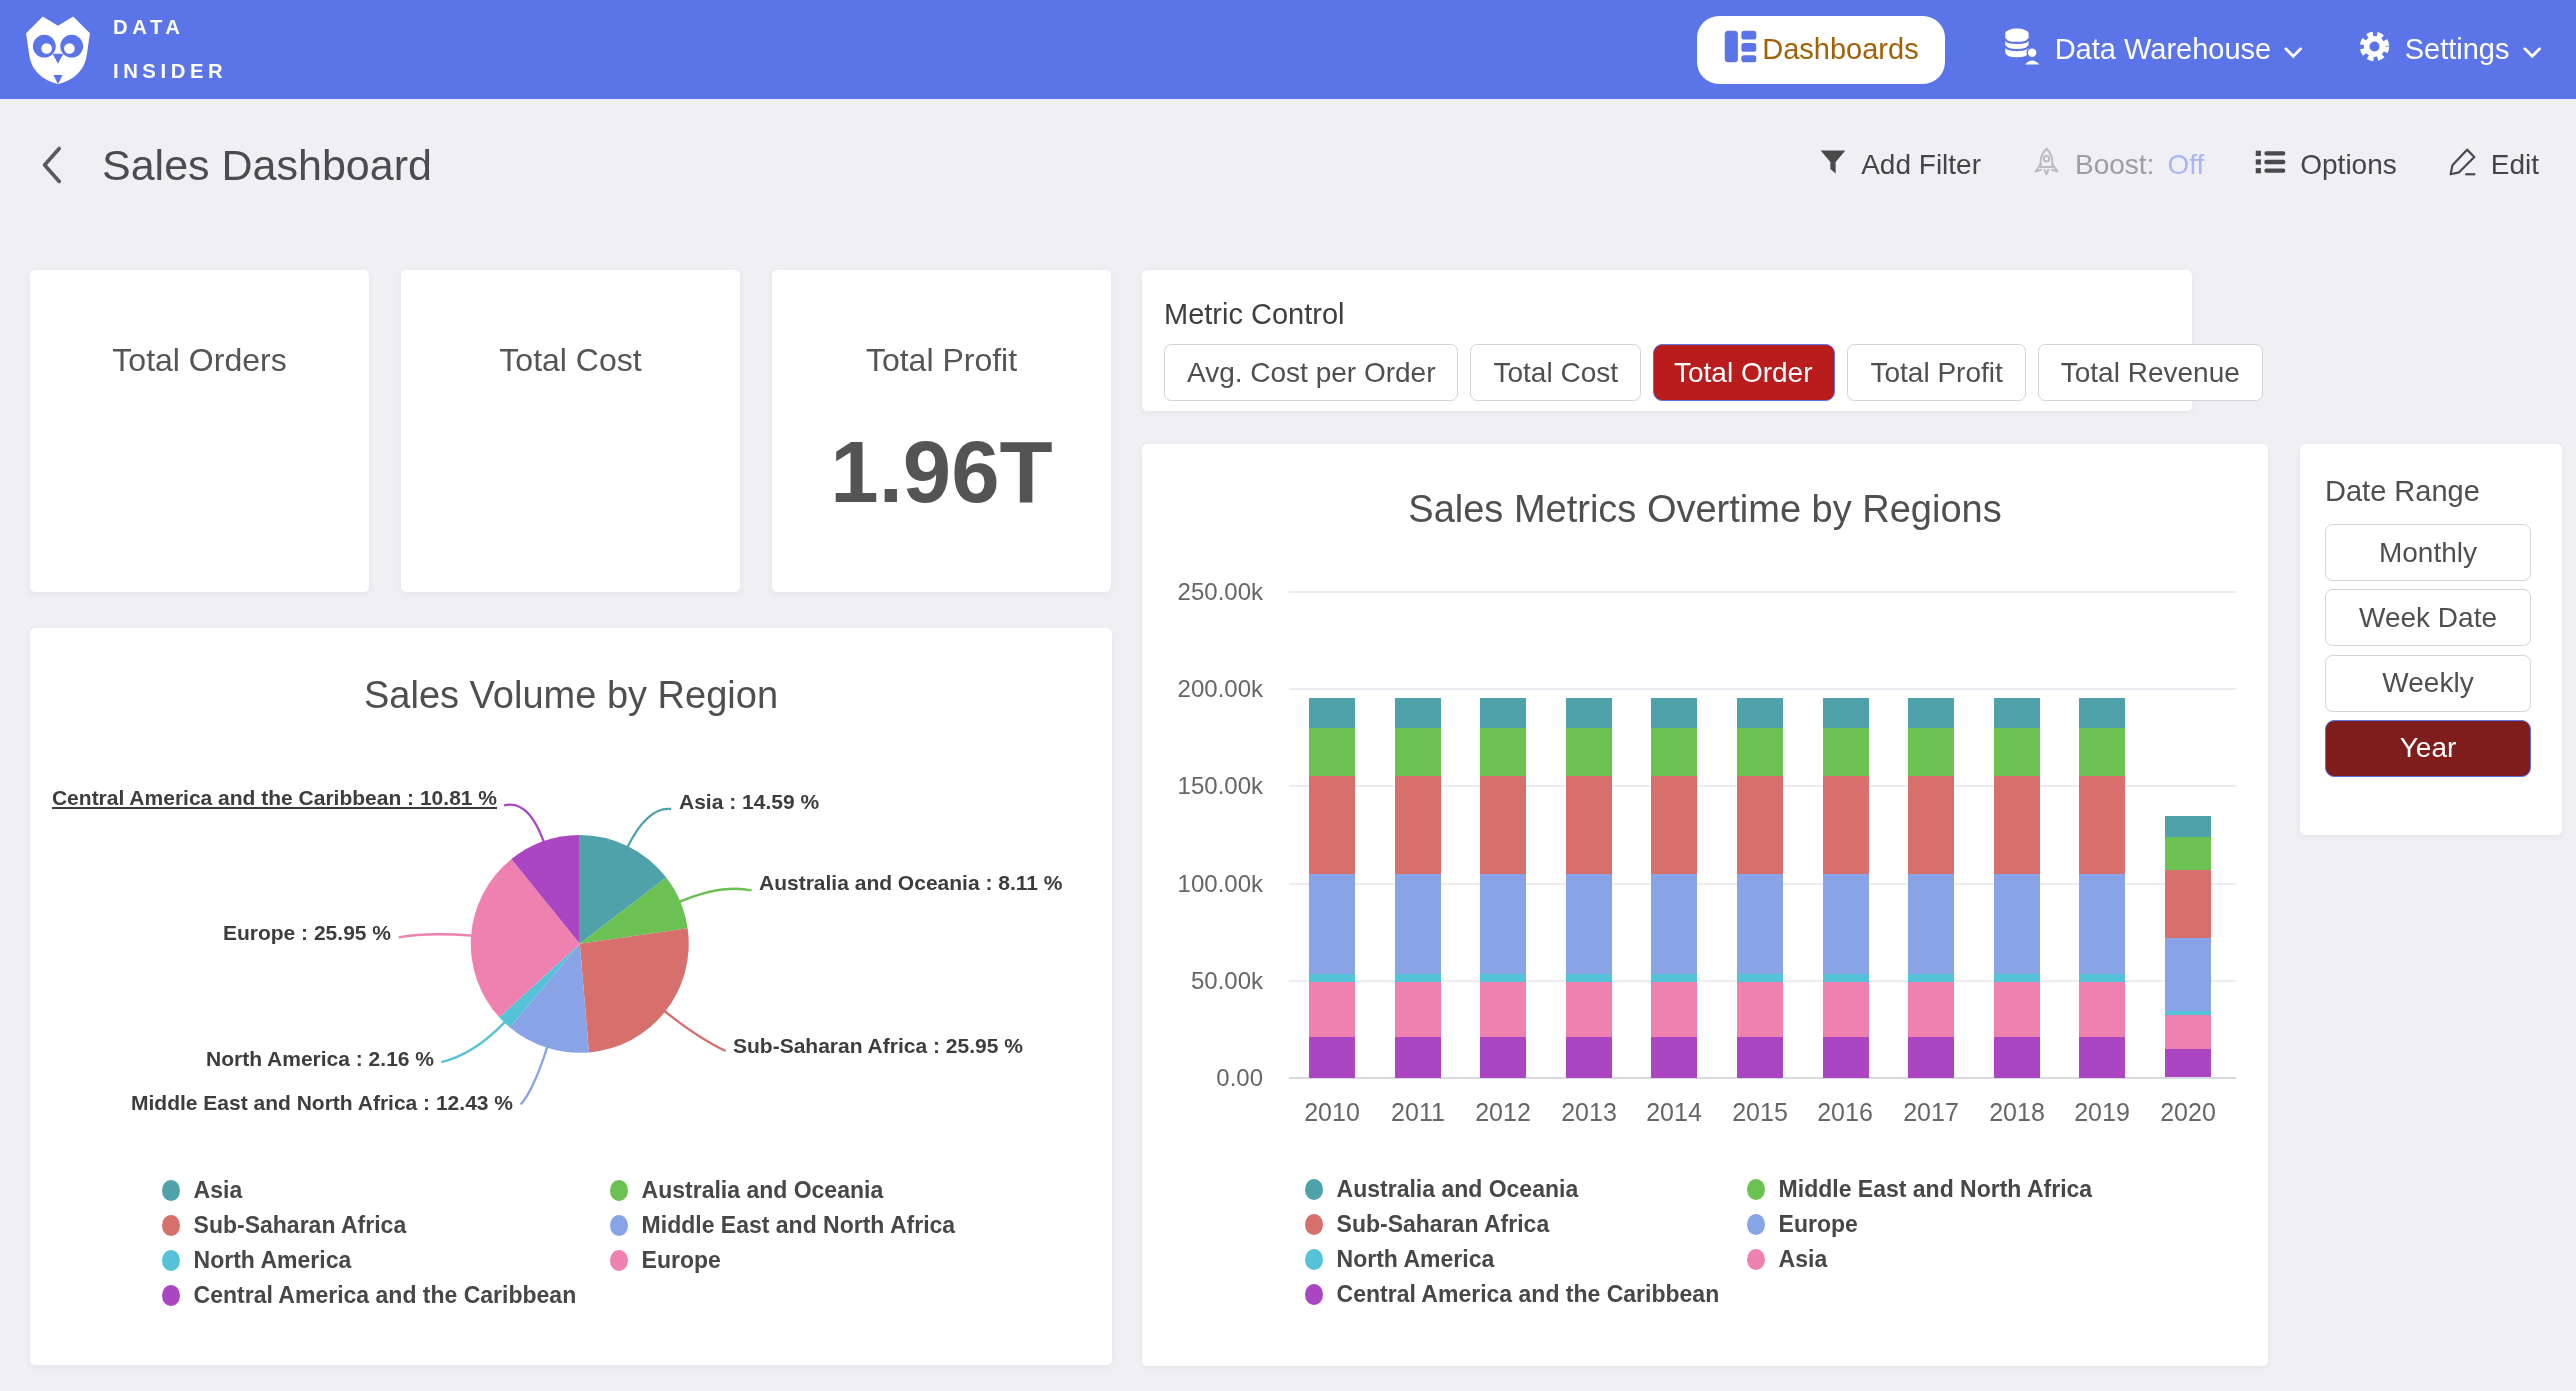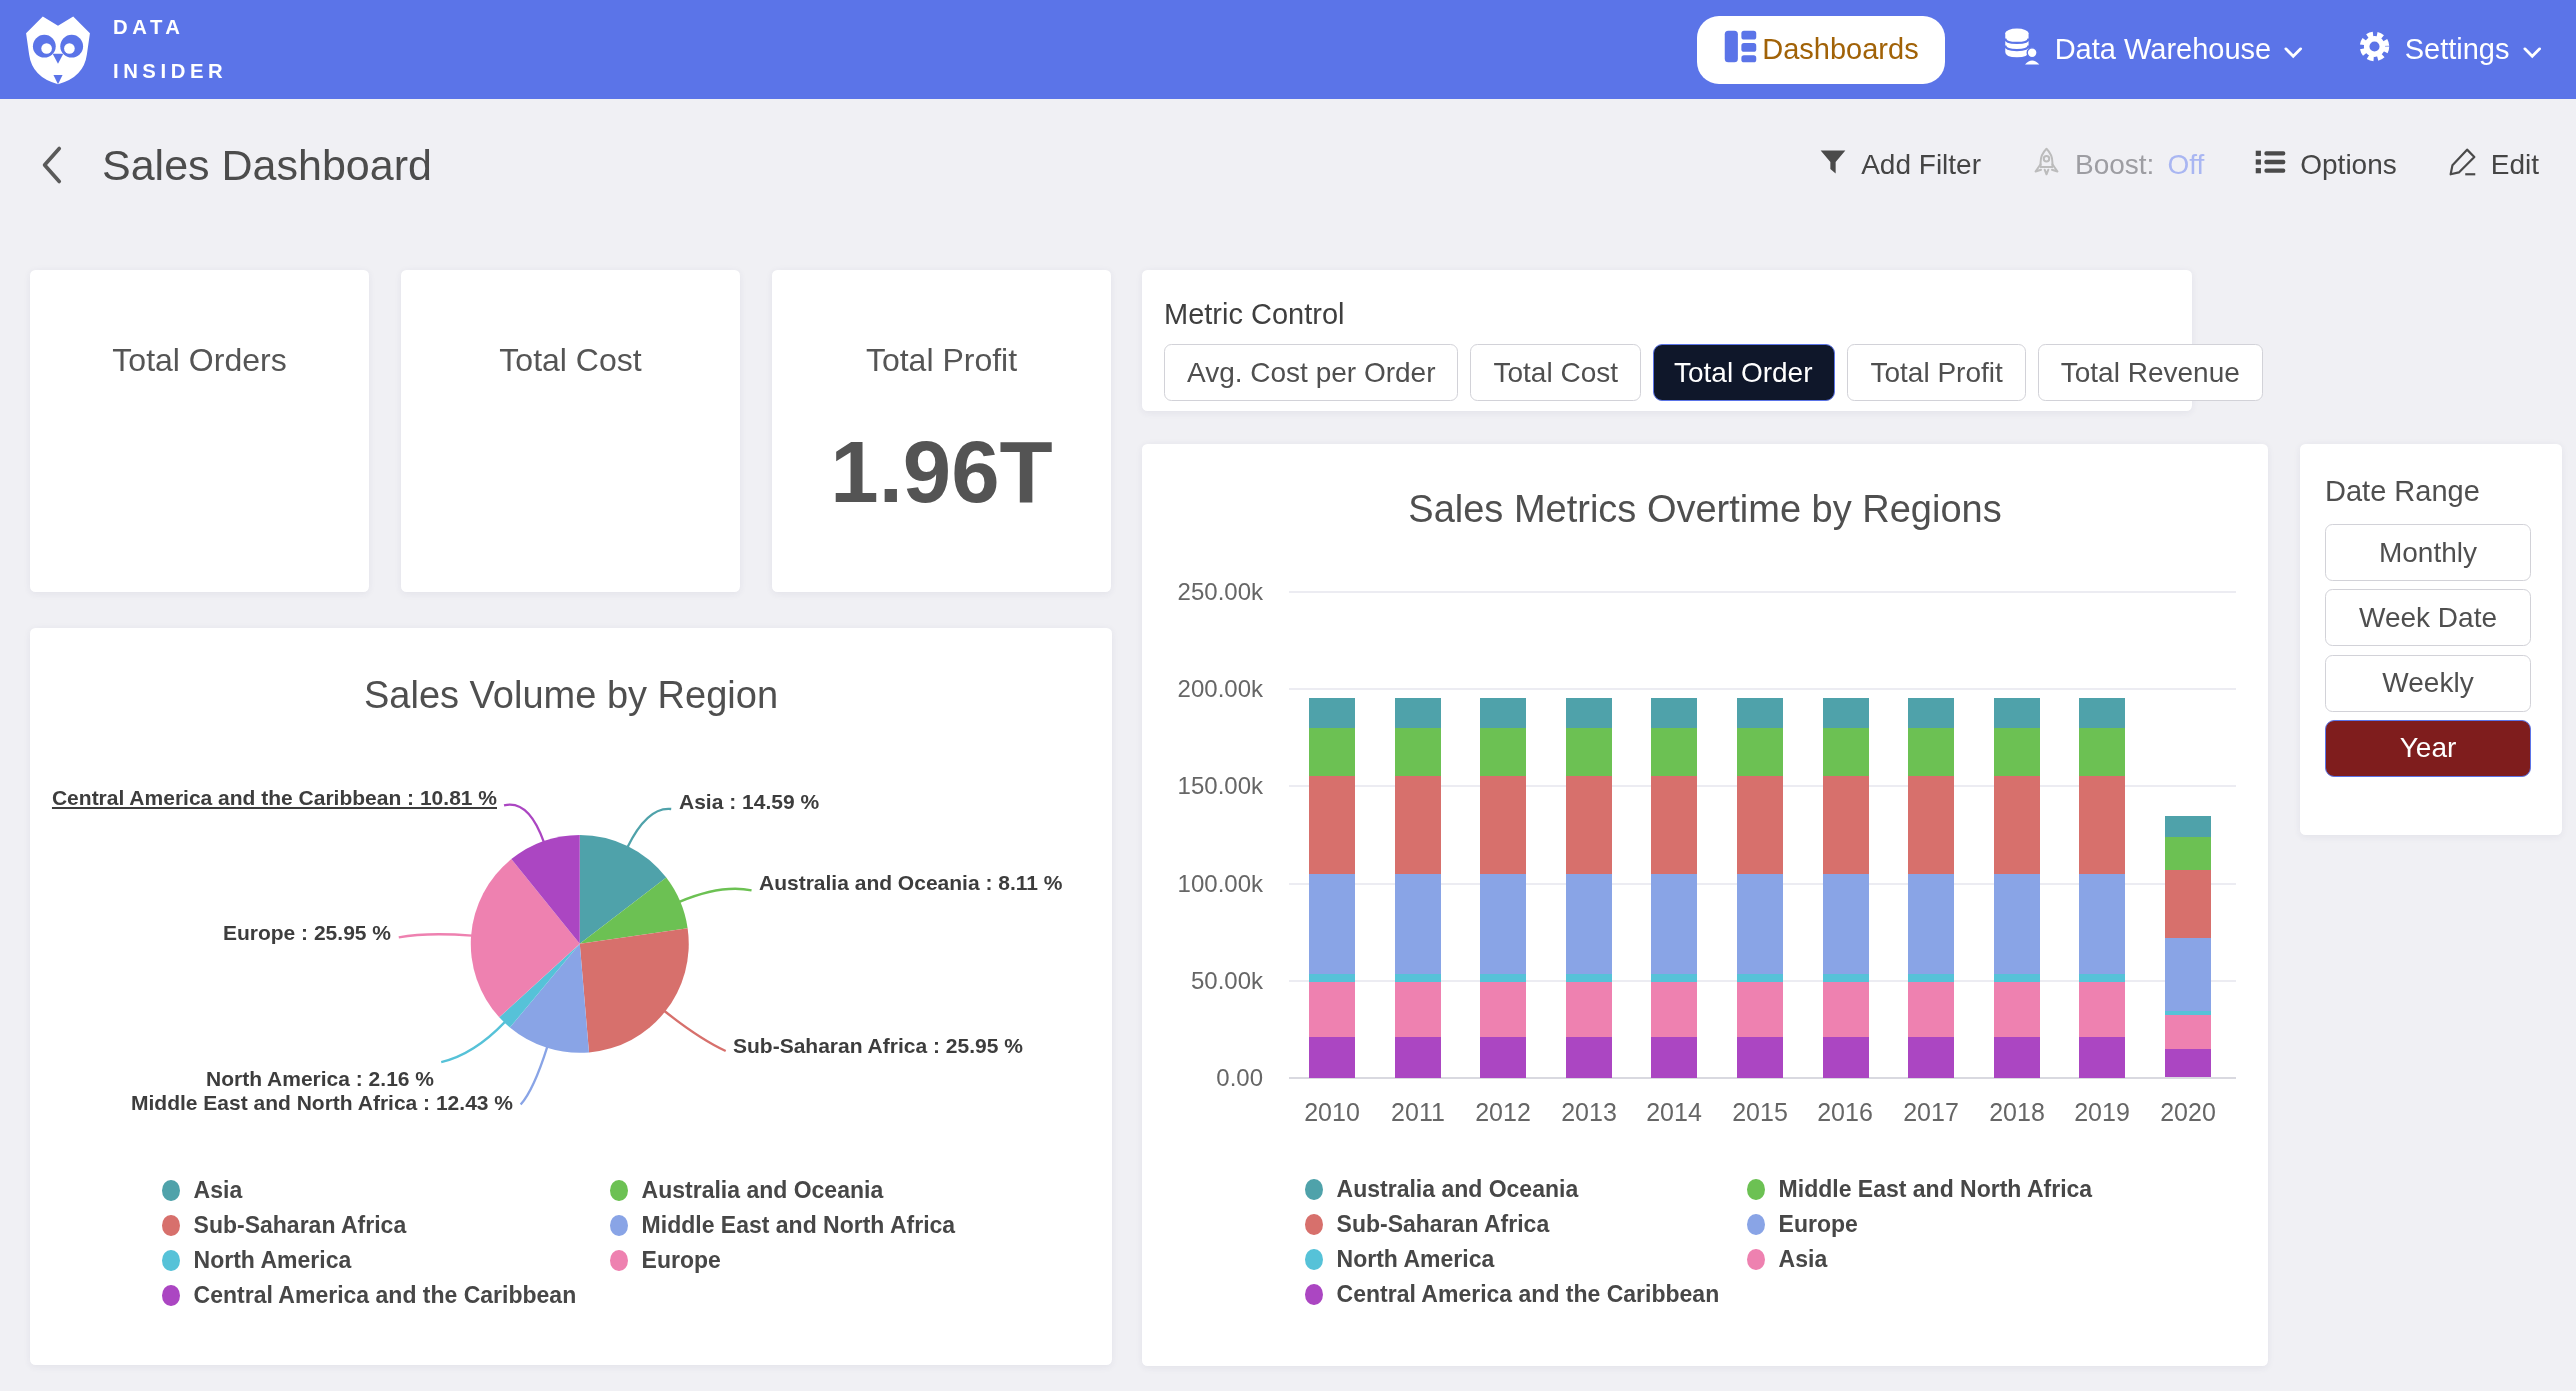--- a/index.html
+++ b/index.html
@@ -34,21 +34,21 @@
   .kpi{width:339px;height:322px;top:270px;text-align:center;}
   .kpi .kpi-label{margin-top:72px;font-size:32px;color:#555;}
   .kpi .kpi-value{margin-top:43px;font-size:87px;font-weight:700;color:#545454;}
 
   .metric-card{left:1142px;top:270px;width:1050px;height:141px;}
   .metric-title{position:absolute;left:22px;top:28px;font-size:29px;color:#3f3f3f;}
   .metric-row{position:absolute;left:22px;top:74px;display:flex;gap:12px;}
   .chip{display:inline-flex;align-items:center;justify-content:center;height:57px;padding:0 22px;
         background:#fff;border:1.8px solid #d2d2d8;border-radius:7.4px;font-size:28px;color:#4f4f4f;
         cursor:pointer;white-space:nowrap;font-family:"Liberation Sans",sans-serif;}
-  .chip.active{background:#0f172a;border-color:#5b74e8;color:#fff;border-radius:9.2px;padding-left:20px;}
+  .chip.active{background:#b91c1c;border-color:#5b74e8;color:#fff;border-radius:9.2px;padding-left:20px;}
 
   .pie-card{left:30px;top:628px;width:1082px;height:737px;}
   .bar-card{left:1142px;top:444px;width:1126px;height:922px;}
   .chart-title{position:absolute;left:0;width:100%;text-align:center;font-size:38px;color:#4f4f4f;}
   .pie-card .chart-title{top:46px;}
   .bar-card .chart-title{top:44px;}
 
   .date-card{left:2300px;top:444px;width:262px;height:391px;}
   .dr-title{position:absolute;left:25px;top:31px;font-size:29px;color:#4f4f4f;}
   .dr-col{position:absolute;left:25px;top:80px;display:flex;flex-direction:column;gap:8.3px;}
@@ -234,21 +234,21 @@
         <path d="M514.0546283959862 426.4798604158892 Q480.1544300319121 461.8603147780992 445 470" fill="none" stroke="#56c2d8" stroke-width="2.5"></path>
         <path d="M595 342 L507.77344623249473 421.4702983374576 A118 118 0 0 1 520.874717561683 250.18800457761665 Z" fill="#ee81b0"></path>
         <path d="M478.34076676358256 333.0768110694013 Q429.4834810491855 329.33974903863776 399 335" fill="none" stroke="#ee81b0" stroke-width="2.5"></path>
         <path d="M595 342 L520.874717561683 250.18800457761665 A118 118 0 0 1 594.9999999999999 224 Z" fill="#ab46c2"></path>
         <path d="M556.0254540549494 231.6823460710973 Q539.7027809668513 185.48093545130047 513 192" fill="none" stroke="#ab46c2" stroke-width="2.5"></path>
       </svg>
       <div class="pie-label" style="left: 649px; top: 159px;">Asia : 14.59 %</div>
       <div class="pie-label" style="left: 729px; top: 240px;">Australia and Oceania : 8.11 %</div>
       <div class="pie-label" style="left: 703px; top: 403px;">Sub-Saharan Africa : 25.95 %</div>
       <div class="pie-label" style="right: 599px; text-align: right; top: 460px;">Middle East and North Africa : 12.43 %</div>
-      <div class="pie-label" style="right: 678px; text-align: right; top: 416px; margin-top: 20px;">North America : 2.16 %</div>
+      <div class="pie-label" style="right: 678px; text-align: right; top: 416px;">North America : 2.16 %</div>
       <div class="pie-label" style="right: 721px; text-align: right; top: 290px;">Europe : 25.95 %</div>
       <div class="pie-label" style="right: 615px; text-align: right; top: 155px; text-decoration: underline;">Central America and the Caribbean : 10.81 %</div>
       <div class="legend" style="left: 132px; top: 545px; grid-template-columns: 448px auto; grid-auto-rows: 35px;">
         <div class="legend-item">
           <i class="legend-dot" style="background: rgb(79, 162, 170);"></i>
           <span>Asia</span>
         </div>
         <div class="legend-item">
           <i class="legend-dot" style="background: rgb(108, 193, 83);"></i>
           <span>Australia and Oceania</span>

